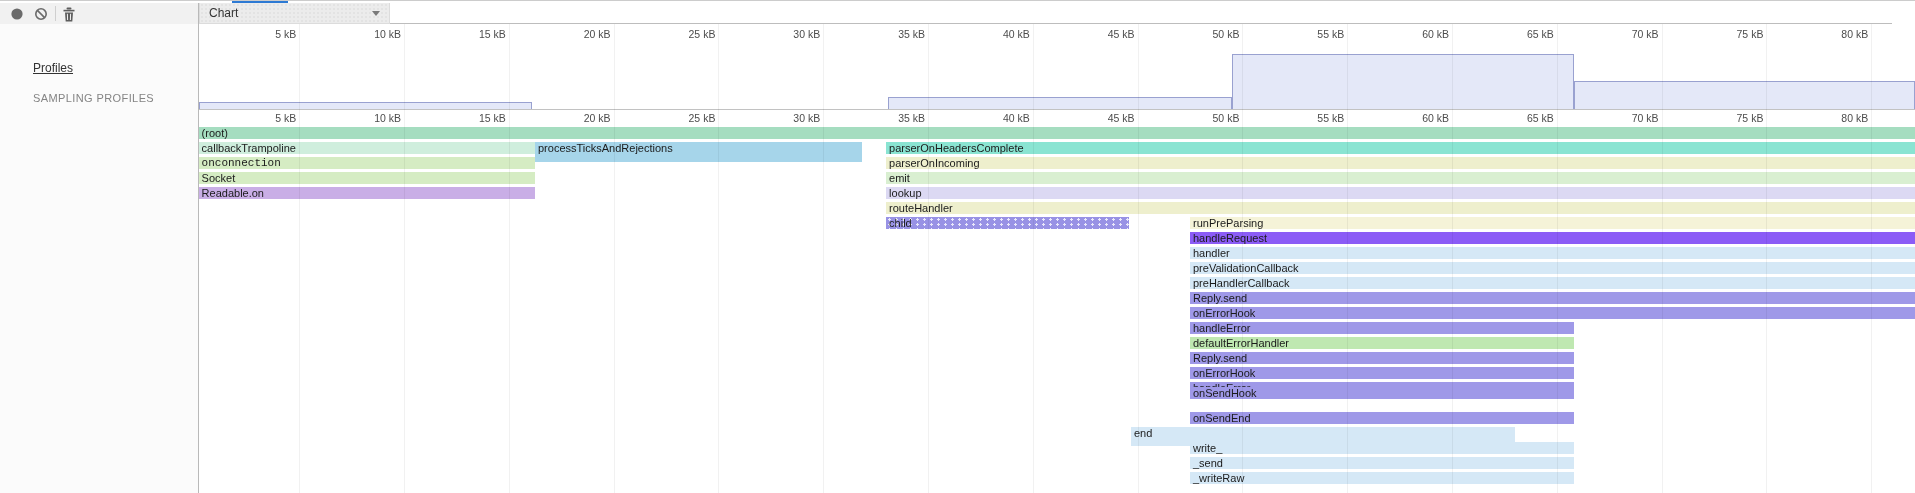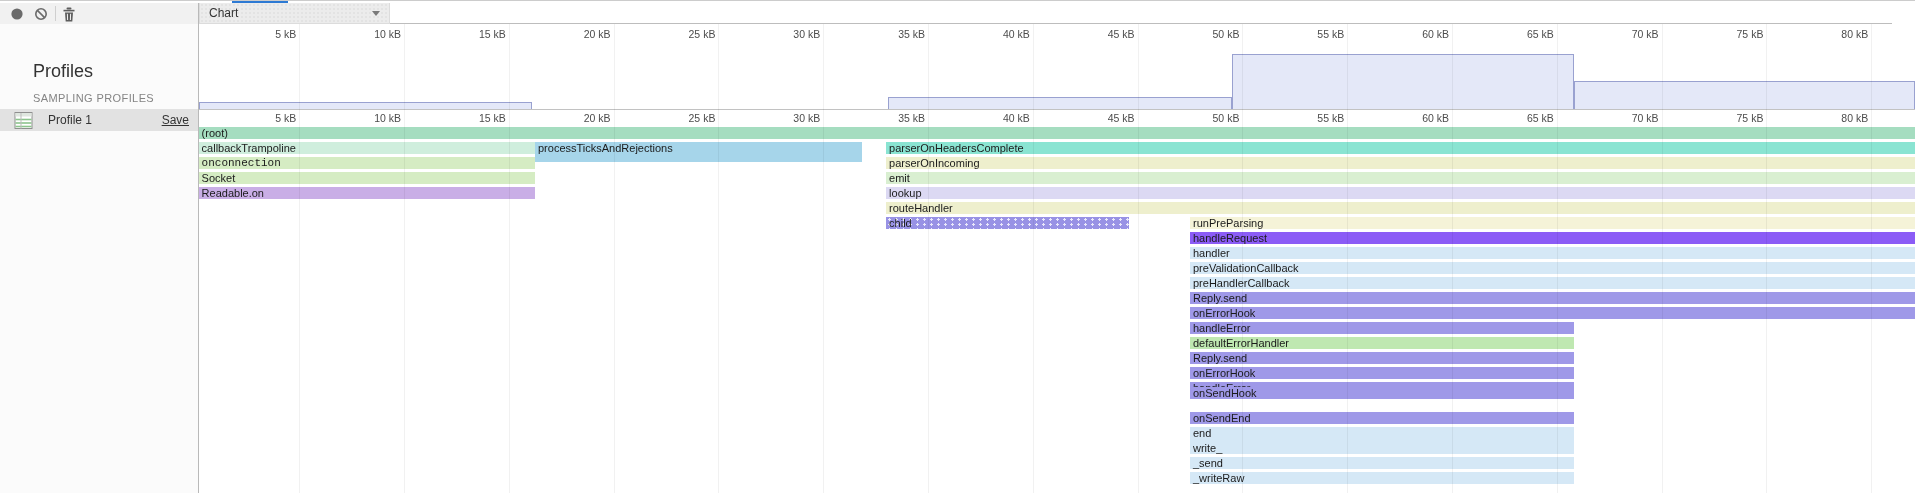--- a/index.html
+++ b/index.html
@@ -18,21 +18,21 @@
   #tb-sep { position:absolute; left:55px; top:3px; width:1px; height:15px; background:#cfcfcf; }
   #chart-select { position:absolute; left:199px; top:0; width:191px; height:21px; background:#ececec;
      border:1px solid #dcdcdc; border-top:none; display:flex; align-items:center; font-size:12px; color:#333;
      padding-left:9px; cursor:pointer;
      background-image:radial-gradient(circle, rgba(0,0,0,.04) 1px, transparent 1px); background-size:4px 4px; }
   #chart-select .arrow { position:absolute; right:9px; top:8px; width:0; height:0;
      border-left:4px solid transparent; border-right:4px solid transparent; border-top:5px solid #7a7a7a; }
 
   
   #sidebar { position:absolute; left:0; top:24px; width:199px; height:469px; background:#fbfbfb; border-right:1px solid #b9b9b9; }
-  #profiles-h { position:absolute; left:33px; top:37px; font-size:18px; color:#333; }
+  #profiles-h { position:absolute; left:33px; top:37px; font-size:12px; color:#333;text-decoration:underline; }
   #sampling-h { position:absolute; left:33px; top:68px; font-size:11px; color:#848484; letter-spacing:.4px; }
   #profile-row { position:absolute; left:0; top:85px; width:198px; height:22px; background:#e2e2e2; cursor:pointer; }
   #profile-row .picon { position:absolute; left:14px; top:2px; }
   #profile-row .pname { position:absolute; left:48px; top:4px; font-size:12px; color:#333; }
   #profile-row .psave { position:absolute; right:9px; top:4px; font-size:12px; color:#333; text-decoration:underline; cursor:pointer; }
 
   
   #panel { position:absolute; left:199px; top:24px; width:1716px; height:469px; background:#fff; }
   .tick-label { position:absolute; width:60px; text-align:right; font-size:10.5px; color:#4c4c4c; pointer-events:none; }
   #ruler2-band { position:absolute; left:0; top:84.5px; width:1716px; height:18px; background:#fff; border-top:1px solid #c2c2c2; }
@@ -79,34 +79,20 @@
     </div>
     <div id="chart-select">
       <span>Chart</span>
       <span class="arrow"></span>
     </div>
   </div>
 
   <div id="sidebar">
     <div id="profiles-h">Profiles</div>
     <div id="sampling-h">SAMPLING PROFILES</div>
-    <div id="profile-row">
-      <span class="picon">
-        <svg width="19" height="19">
-          <rect x="1" y="1.5" width="17" height="16" fill="#ffffff" stroke="#8f8f8f"></rect>
-          <rect x="1.5" y="2" width="16" height="3.5" fill="#dfe6df"></rect>
-          <line x1="1.5" y1="8.5" x2="17.5" y2="8.5" stroke="#8cc48c" stroke-width="1.6"></line>
-          <line x1="1.5" y1="12" x2="17.5" y2="12" stroke="#8cc48c" stroke-width="1.6"></line>
-          <line x1="1.5" y1="15.5" x2="17.5" y2="15.5" stroke="#8cc48c" stroke-width="1.6"></line>
-          <line x1="7" y1="2" x2="7" y2="17.5" stroke="#bdbdbd" stroke-width="1"></line>
-        </svg>
-      </span>
-      <span class="pname">Profile 1</span>
-      <span class="psave">Save</span>
-    </div>
   </div>
 
   <div id="panel">
     <div id="ruler1"></div>
     <div id="overview">
         <div class="ov-step" style="left: -0.408px; width: 333.264px; top: 77.5px; height: 7px; background: rgb(228, 232, 248); border-color: rgb(153, 161, 208);"></div>
         <div class="ov-step" style="left: 689.176px; width: 343.744px; top: 73px; height: 11.5px; background: rgb(228, 232, 248); border-color: rgb(153, 161, 208);"></div>
         <div class="ov-step" style="left: 1032.92px; width: 341.648px; top: 30px; height: 54.5px; background: rgb(228, 232, 248); border-color: rgb(153, 161, 208);"></div>
         <div class="ov-step" style="left: 1374.57px; width: 341.432px; top: 57px; height: 27.5px; background: rgb(228, 232, 248); border-color: rgb(153, 161, 208);"></div>
       </div>
@@ -131,21 +117,21 @@
         <div class="bar" title="preHandlerCallback" style="left: 991px; width: 725px; top: 253px; height: 12px; background: rgb(213, 232, 246);">preHandlerCallback</div>
         <div class="bar" title="Reply.send" style="left: 991px; width: 725px; top: 268px; height: 12px; background: rgb(159, 153, 232);">Reply.send</div>
         <div class="bar" title="onErrorHook" style="left: 991px; width: 725px; top: 283px; height: 12px; background: rgb(159, 153, 232);">onErrorHook</div>
         <div class="bar" title="handleError" style="left: 991px; width: 383.568px; top: 298px; height: 12px; background: rgb(159, 153, 232);">handleError</div>
         <div class="bar" title="defaultErrorHandler" style="left: 991px; width: 383.568px; top: 313px; height: 12px; background: rgb(191, 232, 177);">defaultErrorHandler</div>
         <div class="bar" title="Reply.send" style="left: 991px; width: 383.568px; top: 328px; height: 12px; background: rgb(159, 153, 232);">Reply.send</div>
         <div class="bar" title="onErrorHook" style="left: 991px; width: 383.568px; top: 343px; height: 12px; background: rgb(159, 153, 232);">onErrorHook</div>
         <div class="bar" title="handleError" style="left: 991px; width: 383.568px; top: 358px; height: 12px; background: rgb(159, 153, 232);">handleError</div>
         <div class="bar" title="onSendHook" style="left: 991px; width: 383.568px; top: 363px; height: 12px; background: rgb(159, 153, 232);">onSendHook</div>
         <div class="bar" title="onSendEnd" style="left: 991px; width: 383.568px; top: 388px; height: 12px; background: rgb(159, 153, 232);">onSendEnd</div>
-        <div class="bar" title="end" style="left: 991px; width: 383.568px; top: 403px; height: 19px; background: rgb(213, 232, 246);">end</div>
+        <div class="bar" title="end" style="left: 932px; width: 383.568px; top: 403px; height: 19px; background: rgb(213, 232, 246);">end</div>
         <div class="bar" title="write_" style="left: 991px; width: 383.568px; top: 418px; height: 12px; background: rgb(213, 232, 246);">write_</div>
         <div class="bar" title="_send" style="left: 991px; width: 383.568px; top: 433px; height: 12px; background: rgb(213, 232, 246);">_send</div>
         <div class="bar" title="_writeRaw" style="left: 991px; width: 383.568px; top: 448px; height: 12px; background: rgb(213, 232, 246);">_writeRaw</div>
       </div>
     <div id="gridlayer">
         <div class="gridline" style="left: 100.2px;"></div>
         <div class="gridline" style="left: 205px;"></div>
         <div class="gridline" style="left: 309.8px;"></div>
         <div class="gridline" style="left: 414.6px;"></div>
         <div class="gridline" style="left: 519.4px;"></div>

